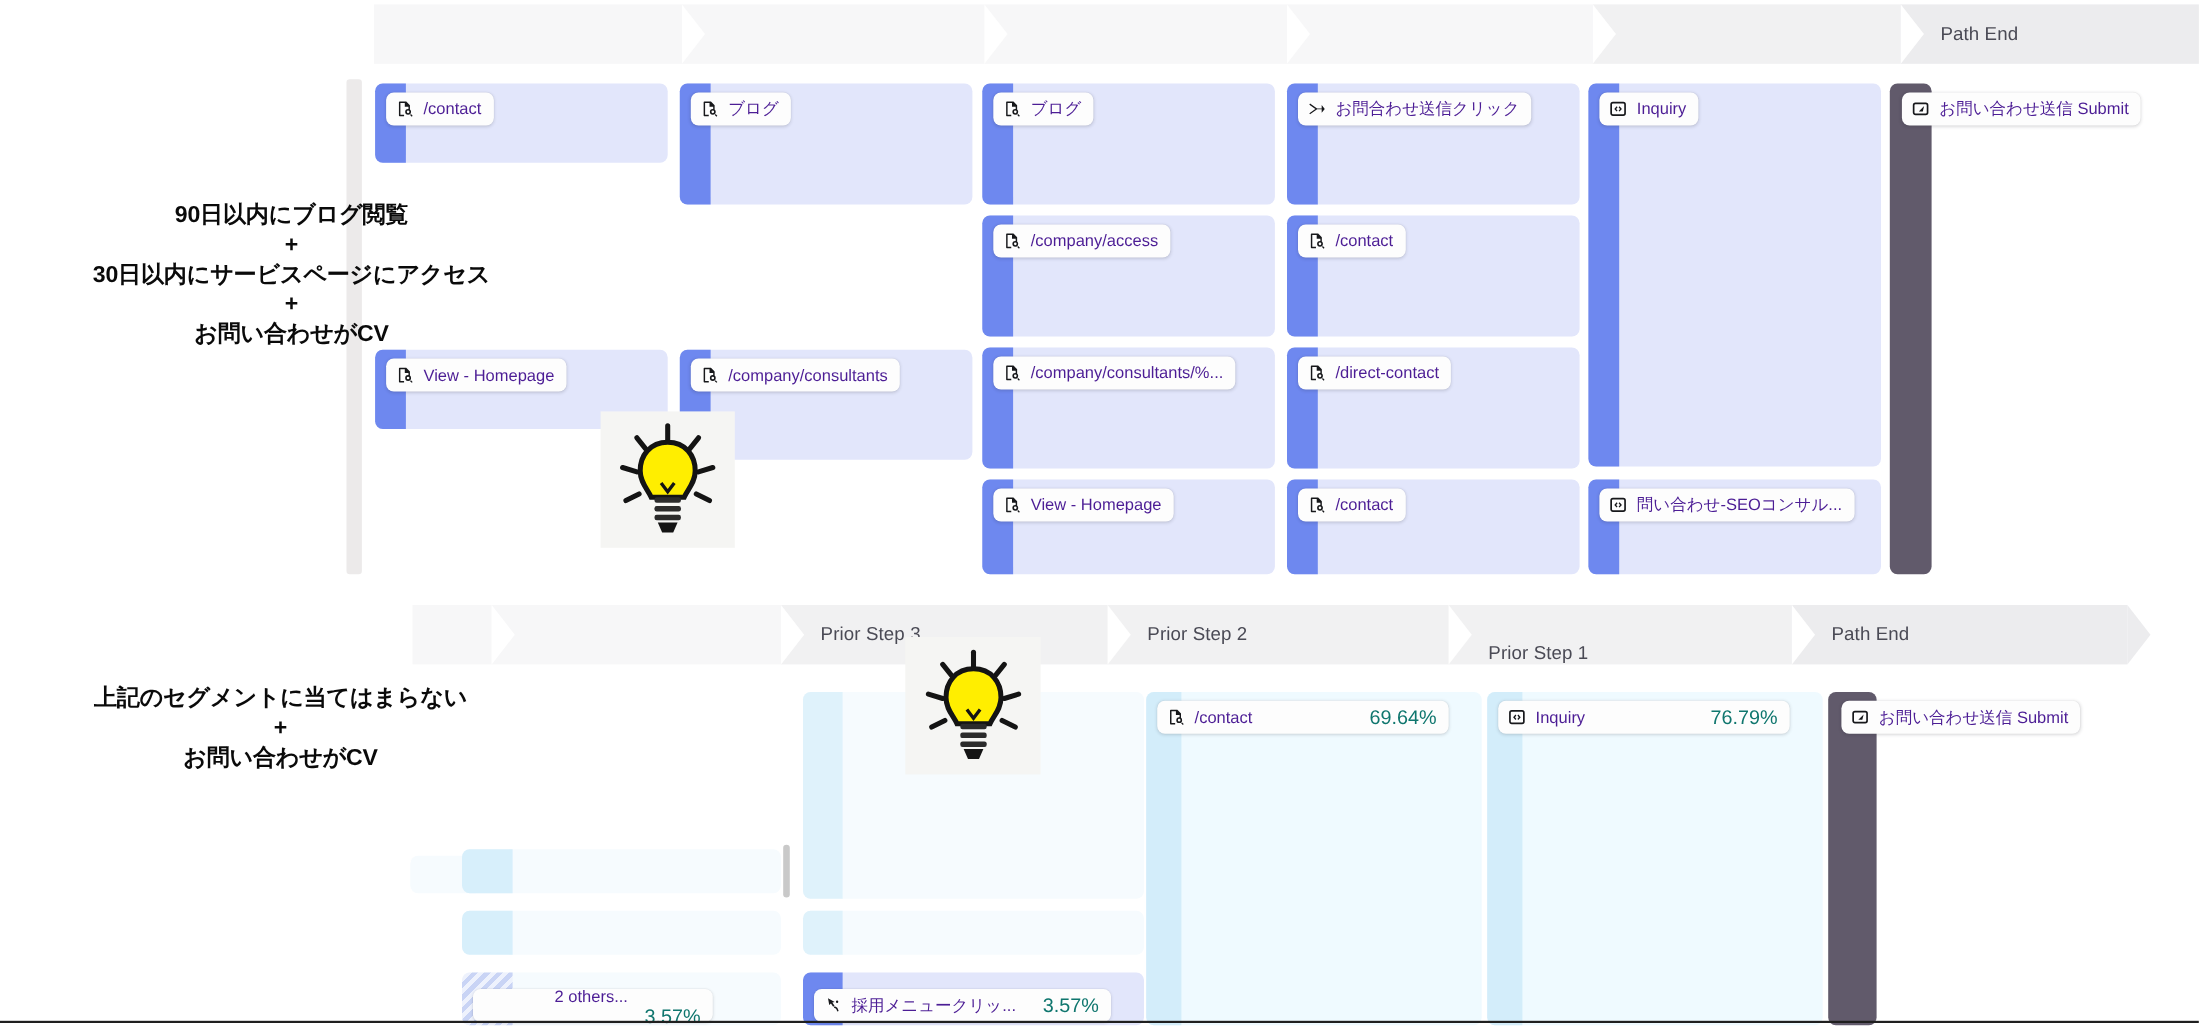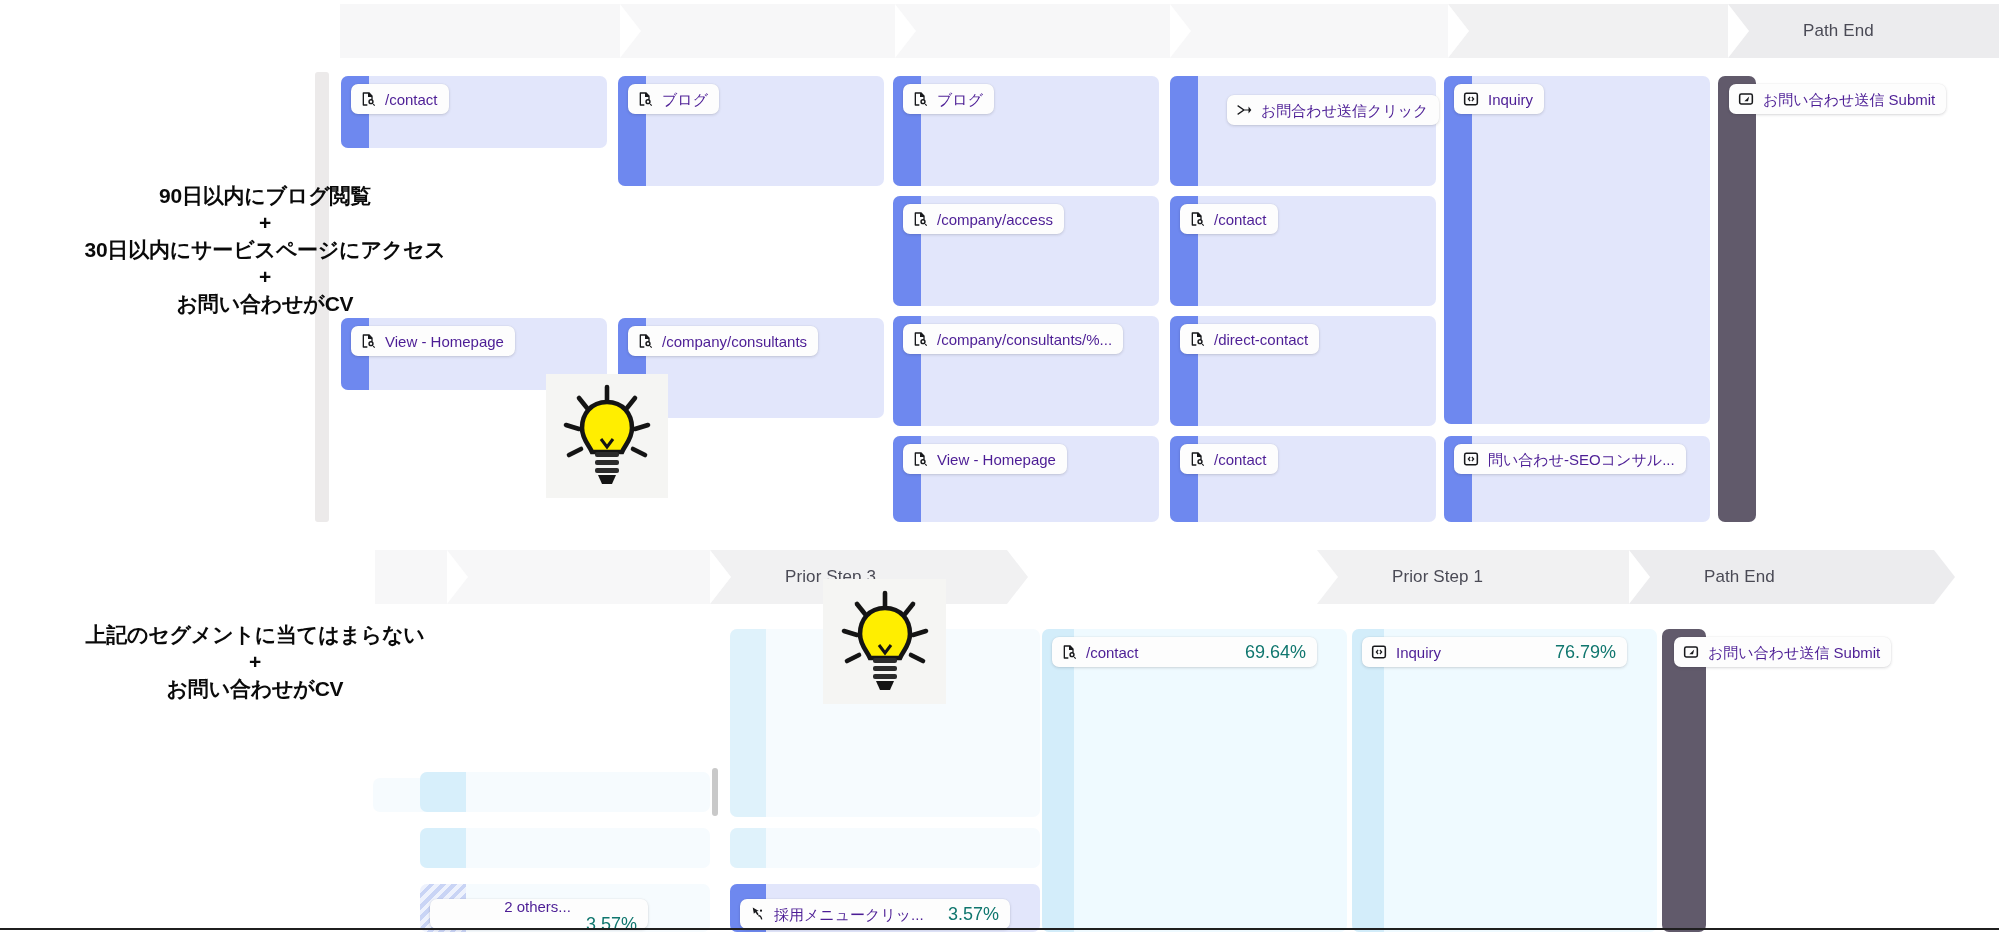--- a/index.html
+++ b/index.html
@@ -15,21 +15,21 @@
   .steps{position:absolute;height:54px;}
   .step{
     position:absolute;top:0;height:54px;
     background:#f7f7f8;
     display:flex;align-items:center;
     box-sizing:border-box;
     color:#4a4a55;
     font-size:17px;
     letter-spacing:.1px;
   }
-  .step .lbl{padding-left:56px;white-space:nowrap;margin-left:19px;}
+  .step .lbl{padding-left:36px;white-space:nowrap;}
   .step.dark{background:#ececee;}
   .step.mid{background:#f1f1f2;}
   .step:after{
     content:"";position:absolute;right:-21px;top:0;
     width:0;height:0;
     border-top:27px solid transparent;
     border-bottom:27px solid transparent;
     border-left:21px solid #f7f7f8;
     z-index:3;
   }
@@ -232,21 +232,21 @@
       <svg width="16" height="16" viewBox="0 0 24 24">
           <path fill="#17181b" d="M5 2h9l5 5v6h-2V9h-5V4H6v16h5v2H5a1 1 0 0 1-1-1V3a1 1 0 0 1 1-1zm11.5 10a4 4 0 1 1 0 8 4 4 0 0 1 0-8zm0 2.2a1.8 1.8 0 1 0 0 3.6 1.8 1.8 0 0 0 0-3.6zM20.4 19.1l2.3 2.3-1.2 1.2-2.3-2.3z"></path>
         </svg>
     </span>
     <span class="tx">View - Homepage</span>
   </div>
 
   <div class="node" style="left:1170px;top:76px;width:266px;height:110px;">
     <div class="bar"></div>
   </div>
-  <div class="chip" style="left:1180px;top:95px;margin-left:47px;">
+  <div class="chip" style="left:1180px;top:84px;">
     <span class="ic">
       <svg width="16" height="16" viewBox="0 0 24 24">
           <path fill="#17181b" d="M2 6.2l8.2 5.8L2 17.8l.9 1.6 9.7-6.8h6.2v4.6L23 12l-4.2-5.2v4.6h-6.2L2.9 4.6z"></path>
         </svg>
     </span>
     <span class="tx">お問合わせ送信クリック</span>
   </div>
 
   <div class="node" style="left:1170px;top:196px;width:266px;height:110px;">
     <div class="bar"></div>
@@ -356,21 +356,24 @@
   <div class="steps" style="left:375px;top:14px;right:0;">
     <div class="step nonotch" style="left:0;width:72px;">
       <span class="lbl"></span>
     </div>
     <div class="step" style="left:72px;width:263px;">
       <span class="lbl"></span>
     </div>
     <div class="step mid" style="left:335px;width:297px;text-align:center;">
       <span class="lbl">Prior Step 3</span>
     </div>
-    <div class="step mid" style="left:942px;width:312px;">
+    <div class="step mid" style="left:632px;width:310px;">
+      <span class="lbl">Prior Step 2</span>
+    </div>
+    <div class="step mid" style="left:942px;width:312px;align-items:flex-end;">
       <span class="lbl">Prior Step 1</span>
     </div>
     <div class="step dark" style="left:1254px;width:305px;">
       <span class="lbl">Path End</span>
     </div>
   </div>
 
   <div class="annot" style="left:0;top:86px;width:510px;">上記のセグメントに当てはまらない
 +
 お問い合わせがCV</div>

